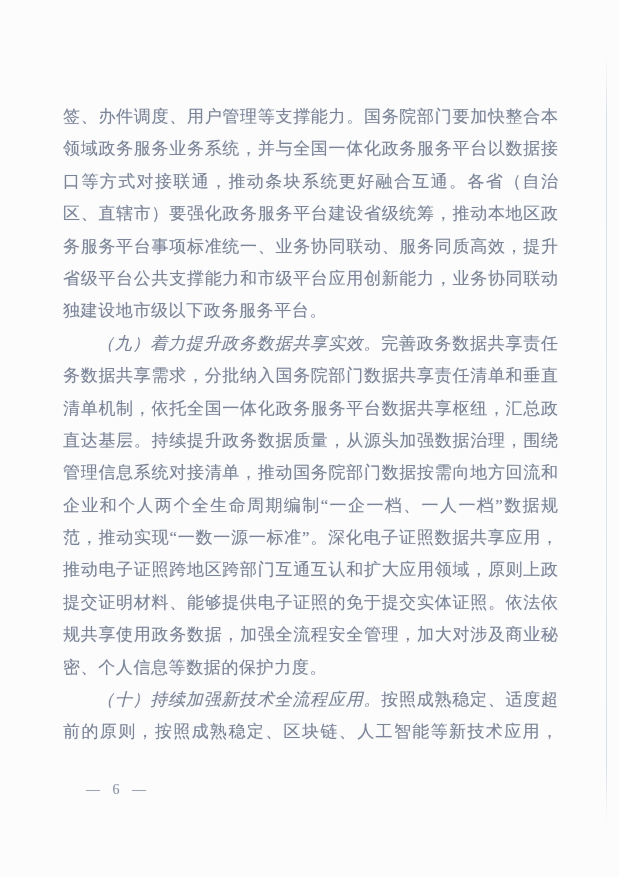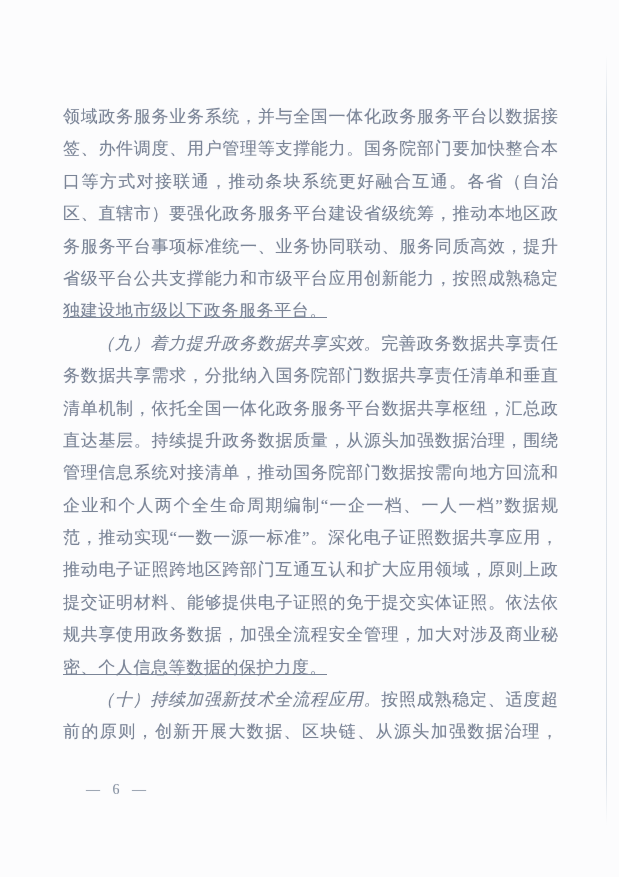--- a/index.html
+++ b/index.html
@@ -45,21 +45,20 @@
     line-height: 32.4px;
     text-align: justify;
     text-align-last: justify;
     overflow: hidden;
     white-space: normal;
   }
   .line.end {
     text-align: center;
     text-align-last: left;
     letter-spacing: 0.6px;
-    text-decoration: underline;
   }
   .line.indent {
     text-indent: 2em;
   }
   .kai {
     font-style: italic; 
   }
   .footer {
     position: absolute;
     left: 86px;
@@ -74,39 +73,39 @@
   }
 </style>
 </head>
 <body>
 
 <div class="page">
 
   <div class="scan-line"></div>
 
   <div class="textblock">
+    <div class="line"><span>签、办件调度、用户管理等支撑能力。国务院部门要加快整合本</span></div>
     <div class="line"><span>领域政务服务业务系统，并与全国一体化政务服务平台以数据接</span></div>
-    <div class="line"><span>签、办件调度、用户管理等支撑能力。国务院部门要加快整合本</span></div>
     <div class="line"><span>口等方式对接联通，推动条块系统更好融合互通。各省（自治</span></div>
     <div class="line"><span>区、直辖市）要强化政务服务平台建设省级统筹，推动本地区政</span></div>
     <div class="line"><span>务服务平台事项标准统一、业务协同联动、服务同质高效，提升</span></div>
-    <div class="line"><span>省级平台公共支撑能力和市级平台应用创新能力，按照成熟稳定</span></div>
+    <div class="line"><span>省级平台公共支撑能力和市级平台应用创新能力，业务协同联动</span></div>
     <div class="line end"><span>独建设地市级以下政务服务平台。</span></div>
 
     <div class="line indent"><span class="kai">（九）着力提升政务数据共享实效。</span><span>完善政务数据共享责任</span></div>
     <div class="line"><span>务数据共享需求，分批纳入国务院部门数据共享责任清单和垂直</span></div>
     <div class="line"><span>清单机制，依托全国一体化政务服务平台数据共享枢纽，汇总政</span></div>
     <div class="line"><span>直达基层。持续提升政务数据质量，从源头加强数据治理，围绕</span></div>
     <div class="line"><span>管理信息系统对接清单，推动国务院部门数据按需向地方回流和</span></div>
     <div class="line"><span>企业和个人两个全生命周期编制“一企一档、一人一档”数据规</span></div>
     <div class="line"><span>范，推动实现“一数一源一标准”。深化电子证照数据共享应用，</span></div>
     <div class="line"><span>推动电子证照跨地区跨部门互通互认和扩大应用领域，原则上政</span></div>
     <div class="line"><span>提交证明材料、能够提供电子证照的免于提交实体证照。依法依</span></div>
     <div class="line"><span>规共享使用政务数据，加强全流程安全管理，加大对涉及商业秘</span></div>
     <div class="line end"><span>密、个人信息等数据的保护力度。</span></div>
 
     <div class="line indent"><span class="kai">（十）持续加强新技术全流程应用。</span><span>按照成熟稳定、适度超</span></div>
-    <div class="line"><span>前的原则，创新开展大数据、区块链、从源头加强数据治理，</span></div>
+    <div class="line"><span>前的原则，按照成熟稳定、区块链、人工智能等新技术应用，</span></div>
   </div>
 
   <div class="footer">— 6 —</div>
 
 </div>
 
 </body></html>

